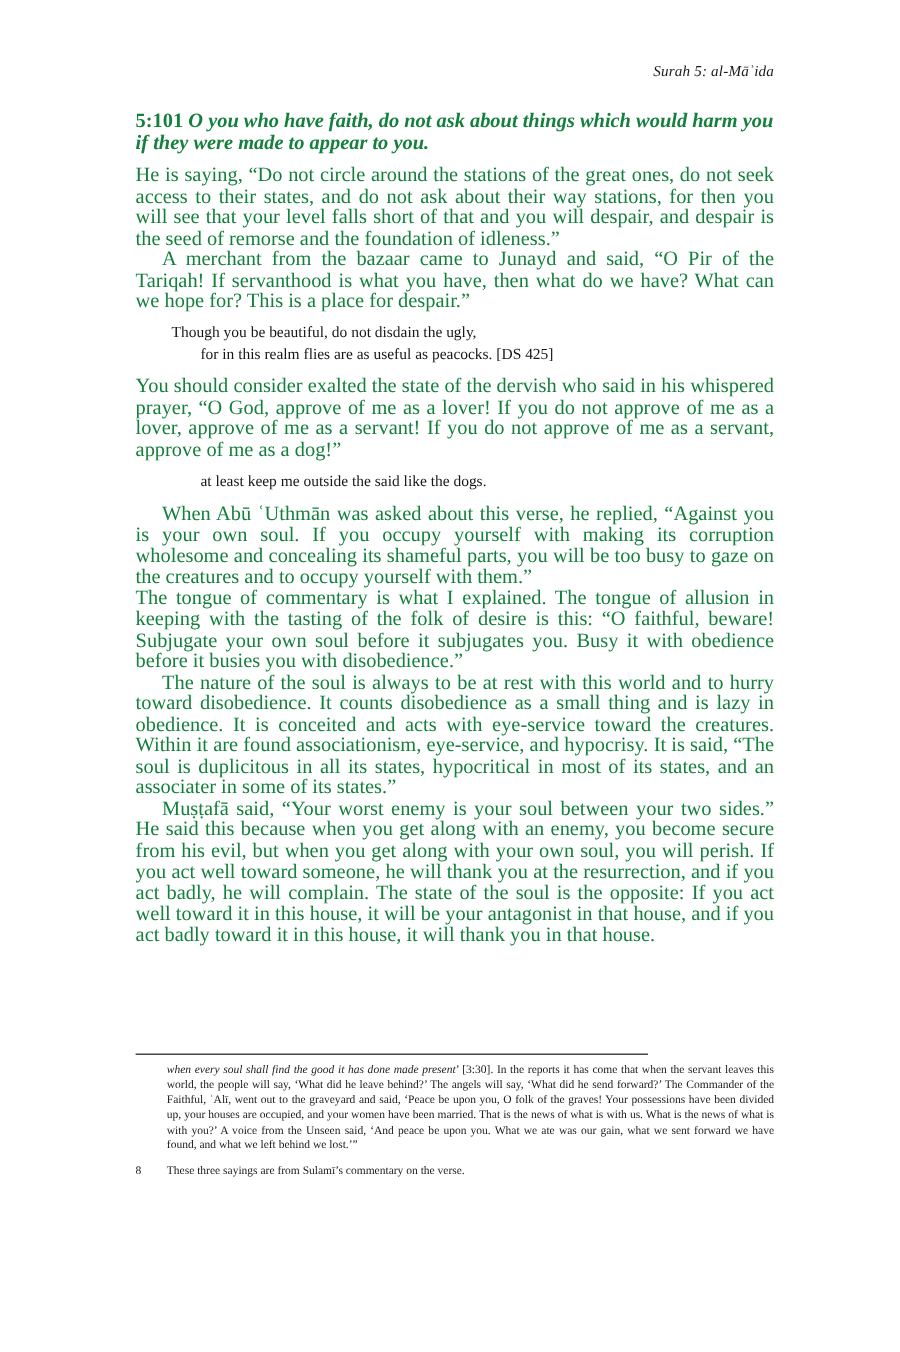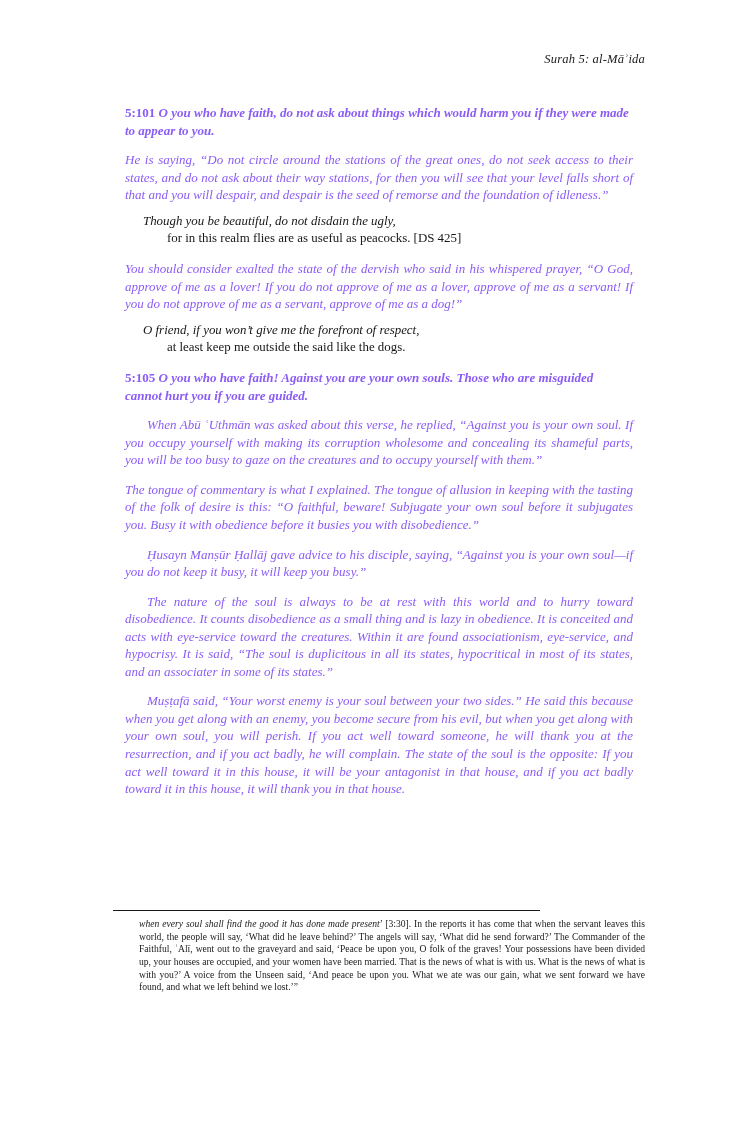--- a/index.html
+++ b/index.html
@@ -32,64 +32,63 @@
     color: #1a1a1a;
     white-space: nowrap;
   }
   .content {
     position: absolute;
     left: 113px;
     top: 92px;
     width: 532px;
   }
   p {
-    margin: 12px;
-    font-size: 13px;
+    margin: 0;
+    font-size: 17px;
     line-height: 17.55px;
     text-align: justify;
     text-justify: inter-word;
-    color: #8b5cf6;
+    color: #15803d;
     hyphens: manual;
   }
   .verse {
     font-weight: bold;
     font-style: italic;
     text-align: left;
     margin-bottom: 10px;
   }
   .verse .num {
     font-style: normal;
     font-weight: bold;
   }
   .verse .vtext {
     font-style: italic;
     font-weight: bold;
   }
   .para {
     margin-bottom: 0;
-    font-style: italic;
   }
   .para.indent {
     text-indent: 22px;
   }
   .poem {
     margin: 9px 0 9px 0;
     font-size: 12.9px;
     line-height: 17.7px;
     color: #161616;
   }
-  .poem .l1 { margin-left: 30px; font-style: italic; }
+  .poem .l1 { margin-left: 30px; }
   .poem .l2 { margin-left: 54px; }
   .verse2 {
     margin-top: 12px;
   }
   .footnotes {
     position: absolute;
     left: 113px;
-    top: 910px;
+    top: 878px;
     width: 532px;
   }
   .fn-rule {
     width: 427px;
     height: 0;
     border-top: 1.6px solid #1a1a1a;
     margin: 0 0 7px 0;
   }
   .fn-cont {
     font-size: 9.6px;
@@ -135,41 +134,36 @@
   <div class="running-head">Surah 5: al-Māʾida</div>
 
   <div class="content">
 
     <p class="verse">
       <span class="num">5:101</span>
       <span class="vtext">O you who have faith, do not ask about things which would harm you if they were made to appear to you.</span>
     </p>
 
     <p class="para">He is saying, “Do not circle around the stations of the great ones, do not seek access to their states, and do not ask about their way stations, for then you will see that your level falls short of that and you will despair, and despair is the seed of remorse and the foundation of idleness.”</p>
+    <p class="para indent">A merchant from the bazaar came to Junayd and said, “O Pir of the Tariqah! If servanthood is what you have, then what do we have?  What can we hope for?  This is a place for despair.”</p>
 
     <div class="poem">
       <div class="l1">Though you be beautiful, do not disdain the ugly,</div>
       <div class="l2">for in this realm flies are as useful as peacocks. [DS 425]</div>
     </div>
 
     <p class="para">You should consider exalted the state of the dervish who said in his whispered prayer, “O God, approve of me as a lover!  If you do not approve of me as a lover, approve of me as a servant!  If you do not approve of me as a servant, approve of me as a dog!”</p>
 
     <div class="poem">
-      <div class="l1">O friend, if you won’t give me the forefront of respect,</div>
       <div class="l2">at least keep me outside the said like the dogs.</div>
     </div>
 
-    <p class="verse verse2">
-      <span class="num">5:105</span>
-      <span class="vtext">O you who have faith! Against you are your own souls. Those who are misguided cannot hurt you if you are guided.</span>
-    </p>
 
     <p class="para indent">When Abū ʿUthmān was asked about this verse, he replied, “Against you is your own soul.  If you occupy yourself with making its corruption wholesome and concealing its shameful parts, you will be too busy to gaze on the creatures and to occupy yourself with them.”</p>
     <p class="para">The tongue of commentary is what I explained.  The tongue of allusion in keeping with the tasting of the folk of desire is this:  “O faithful, beware!  Subjugate your own soul before it subjugates you.  Busy it with obedience before it busies you with disobedience.”</p>
-    <p class="para indent">Ḥusayn Manṣūr Ḥallāj gave advice to his disciple, saying, “Against you is your own soul—if you do not keep it busy, it will keep you busy.”</p>
     <p class="para indent">The nature of the soul is always to be at rest with this world and to hurry toward disobedience.  It counts disobedience as a small thing and is lazy in obedience.  It is conceited and acts with eye-service toward the creatures.  Within it are found associationism, eye-service, and hypocrisy.  It is said, “The soul is duplicitous in all its states, hypocritical in most of its states, and an associater in some of its states.”</p>
     <p class="para indent">Muṣṭafā said, “Your worst enemy is your soul between your two sides.”  He said this because when you get along with an enemy, you become secure from his evil, but when you get along with your own soul, you will perish.  If you act well toward someone, he will thank you at the resurrection, and if you act badly, he will complain. The state of the soul is the opposite:  If you act well toward it in this house, it will be your antagonist in that house, and if you act badly toward it in this house, it will thank you in that house.</p>
 
   </div>
 
   <div class="footnotes">
     <div class="fn-rule"></div>
     <p class="fn-cont"><span class="it">when every soul shall find the good it has done made present</span><span>’ [3:30].  In the reports it has come that when the servant leaves this world, the people will say, ‘What did he leave behind?’  The angels will say, ‘What did he send forward?’  The Commander of the Faithful, ʿAlī, went out to the graveyard and said, ‘Peace be upon you, O folk of the graves!  Your possessions have been divided up, your houses are occupied, and your women have been married.  That is the news of what is with us.  What is the news of what is with you?’  A voice from the Unseen said, ‘And peace be upon you.  What we ate was our gain, what we sent forward we have found, and what we left behind we lost.’”</span></p>
     <p class="fn-item"><span class="fn-marker">8</span><span>These three sayings are from Sulamī’s commentary on the verse.</span></p>
   </div>

